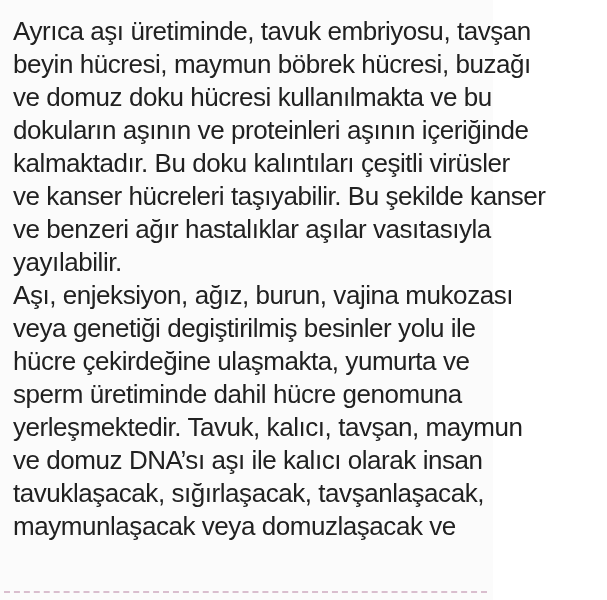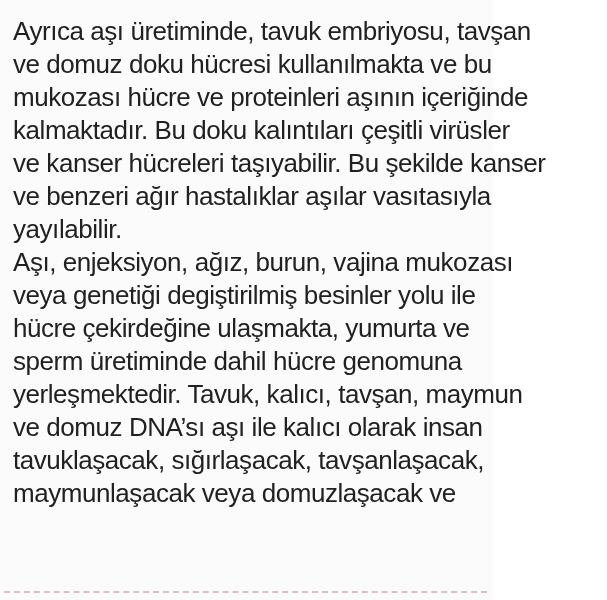--- a/index.html
+++ b/index.html
@@ -41,22 +41,23 @@
     top: 591px;
     border-top: 2px dashed #d9bece;
   }
 </style>
 </head>
 <body>
 
 <div class="page">
   <div class="text-block" id="text-block">
       <div class="text-line">Ayrıca aşı üretiminde, tavuk embriyosu, tavşan</div>
+      <div class="text-line">beyin hücresi, maymun böbrek hücresi, buzağı</div>
       <div class="text-line">ve domuz doku hücresi kullanılmakta ve bu</div>
-      <div class="text-line">mukozası hücre ve proteinleri aşının içeriğinde</div>
+      <div class="text-line">dokuların aşının ve proteinleri aşının içeriğinde</div>
       <div class="text-line">kalmaktadır. Bu doku kalıntıları çeşitli virüsler</div>
       <div class="text-line">ve kanser hücreleri taşıyabilir. Bu şekilde kanser</div>
       <div class="text-line">ve benzeri ağır hastalıklar aşılar vasıtasıyla</div>
       <div class="text-line">yayılabilir.</div>
       <div class="text-line">Aşı, enjeksiyon, ağız, burun, vajina mukozası</div>
       <div class="text-line">veya genetiği degiştirilmiş besinler yolu ile</div>
       <div class="text-line">hücre çekirdeğine ulaşmakta, yumurta ve</div>
       <div class="text-line">sperm üretiminde dahil hücre genomuna</div>
       <div class="text-line">yerleşmektedir. Tavuk, kalıcı, tavşan, maymun</div>
       <div class="text-line">ve domuz DNA’sı aşı ile kalıcı olarak insan</div>

